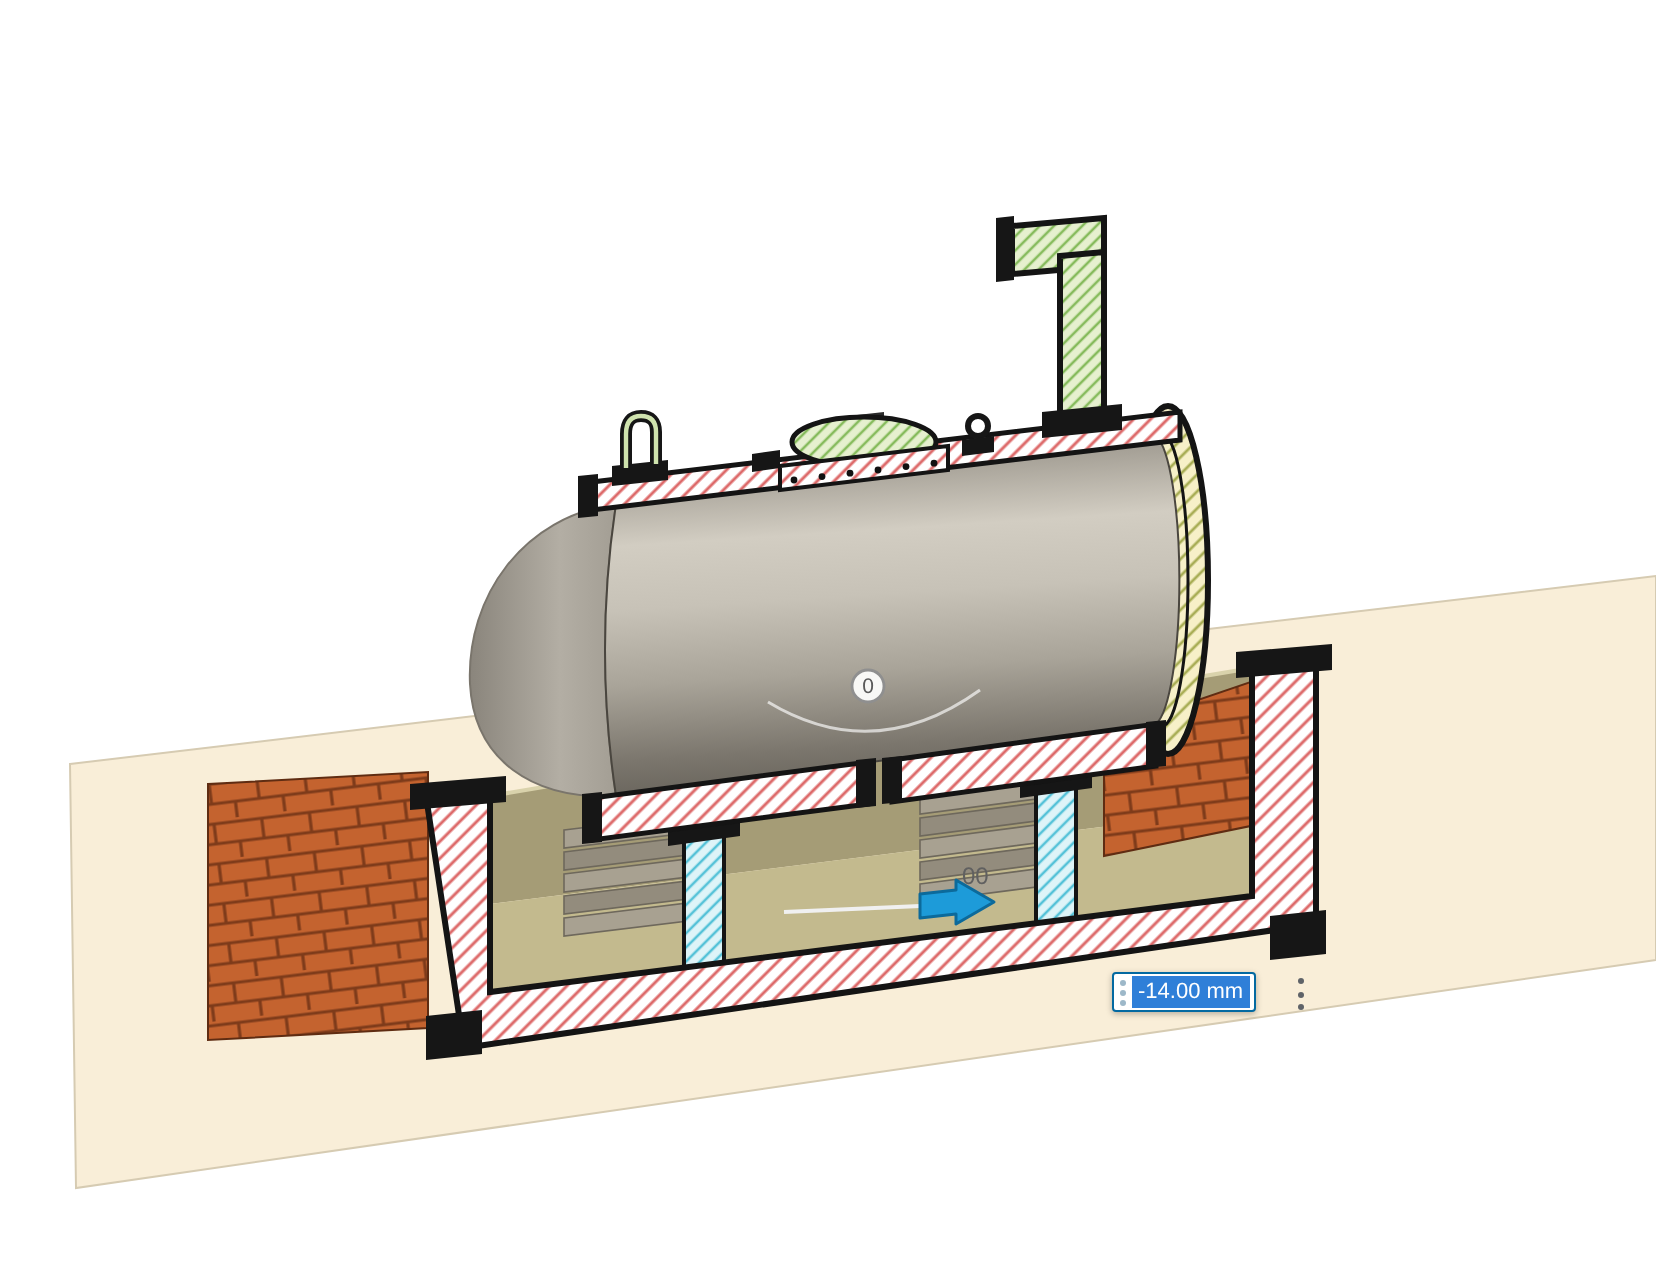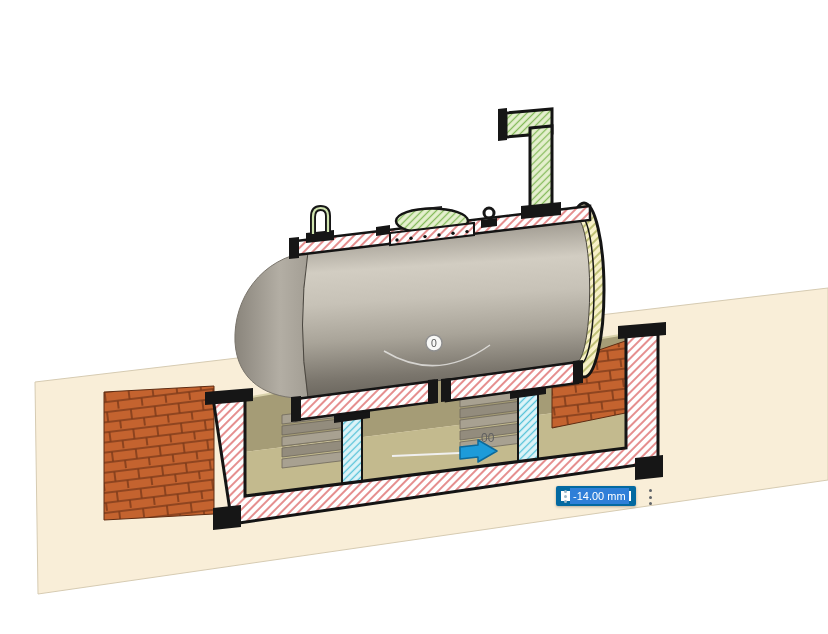--- a/index.html
+++ b/index.html
@@ -3,21 +3,21 @@
 <meta charset="utf-8">
 <style>
   html,body{margin:0;padding:0;background:#ffffff;}
   .stage{position:relative;width:828px;height:634px;background:#ffffff;overflow:hidden;
          font-family:"Liberation Sans", sans-serif;}
   .stage svg{position:absolute;left:0;top:0;}
 
   
   .dim-box{position:absolute;left:556px;top:486px;height:20px;box-sizing:border-box;
            display:flex;align-items:center;gap:2px;background:#ffffff;
-           border:5px solid #0369a1;border-radius:2px;padding:0 2px;
+           border:1px solid #0369a1;border-radius:2px;padding:0 2px;
            box-shadow:0 1px 3px rgba(0,0,0,.28);}
   .grip{display:flex;flex-direction:column;gap:2px;padding:0 1px;}
   .grip i{width:3px;height:3px;border-radius:50%;background:#9db8c9;display:block;}
   .dim-value{background:#2f7fd8;color:#ffffff;font-size:11px;line-height:14px;
              padding:1px 3px;white-space:nowrap;}
 
   
   .kebab{position:absolute;left:645px;top:489px;width:10px;height:16px;
          display:flex;flex-direction:column;justify-content:space-between;align-items:center;}
   .kebab span{width:3px;height:3px;border-radius:50%;background:#5f6368;display:block;}

